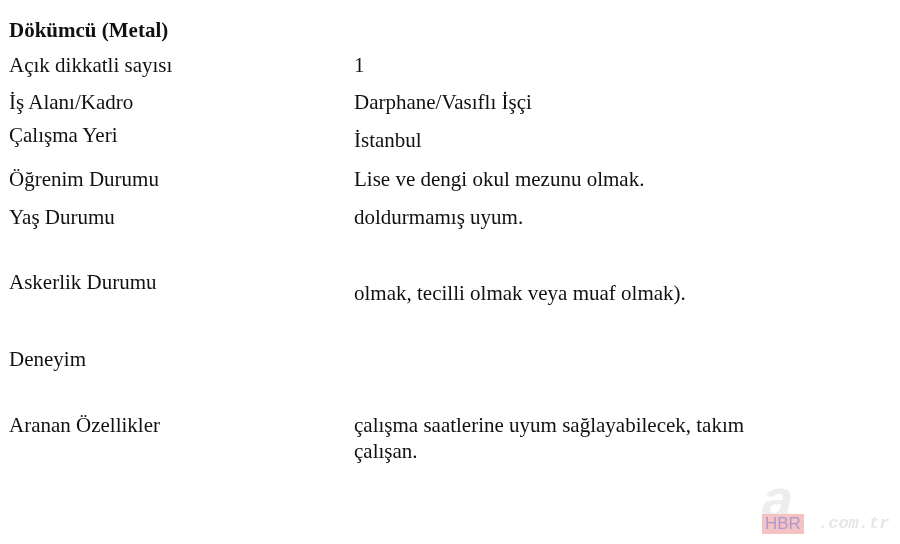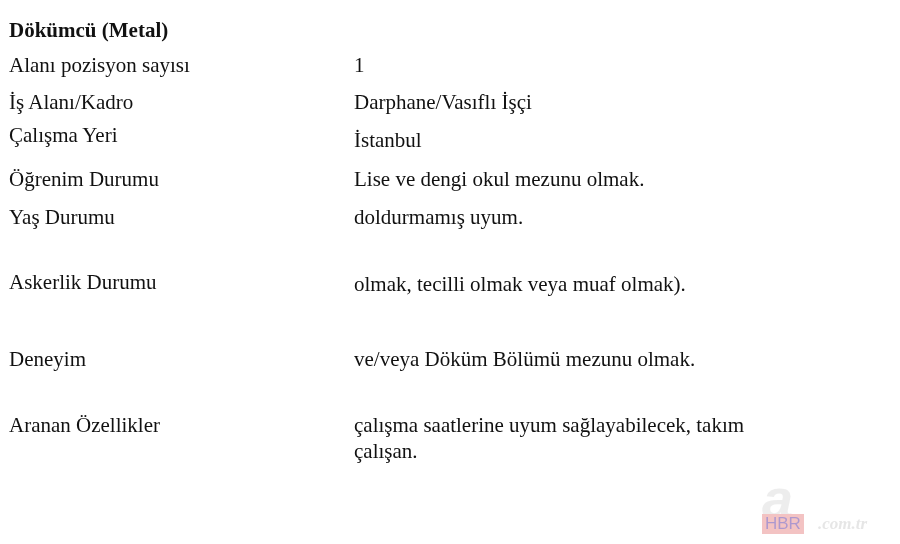--- a/index.html
+++ b/index.html
@@ -21,30 +21,30 @@
       font-family: "Liberation Sans", sans-serif; font-weight: bold; font-style: italic;
       font-size: 56px; line-height: 42px; color: #d9d9d9;
     }
     .wm-hbr {
       position: absolute; left: 10px; top: 36px; background: #e57b7b; color: #4c1d95;
       font-family: "Liberation Sans", sans-serif; font-weight: normal; font-size: 17px; line-height: 20px;
       padding: 0 3px;
     }
     .wm-dom {
       position: absolute; left: 66px; top: 36px; color: #c8c8c8;
-      font-family: Liberation Serif, serif; font-weight: bold; font-style: italic; font-size: 17px; line-height: 20px;
+      font-family: Liberation Mono, monospace; font-weight: bold; font-style: italic; font-size: 17px; line-height: 20px;
     }
   </style>
 </head>
 <body>
 
 <div>
   <div class="title">Dökümcü (Metal)</div>
 
-  <div class="label" style="top:52px">Alanı pozisyon sayısı</div>
+  <div class="label" style="top:52px">Açık dikkatli sayısı</div>
   <div class="value" style="top:52px">
     <span class="line">1</span>
   </div>
 
   <div class="label" style="top:89px">İş Alanı/Kadro</div>
   <div class="value" style="top:89px">
     <span class="line">Darphane/Vasıflı İşçi</span>
   </div>
 
   <div class="label" style="top:122px">Çalışma Yeri</div>
@@ -57,26 +57,25 @@
     <span class="line">Lise ve dengi okul mezunu olmak.</span>
   </div>
 
   <div class="label" style="top:204px">Yaş Durumu</div>
   <div class="value" style="top:204px">
     <span class="line">doldurmamış uyum.</span>
   </div>
 
   <div class="label" style="top:269px">Askerlik Durumu</div>
   <div class="value" style="top:269px">
-    <span class="line" style="margin-top:2px">olmak, tecilli olmak veya muaf olmak).</span>
+    <span class="line" style="margin-top:11px">olmak, tecilli olmak veya muaf olmak).</span>
   </div>
 
   <div class="label" style="top:346px">Deneyim</div>
   <div class="value" style="top:346px">
-    <span class="line">ve/veya Döküm Bölümü mezunu olmak.</span>
   </div>
 
   <div class="label" style="top:412px">Aranan Özellikler</div>
   <div class="value" style="top:412px">
     <span class="line">çalışma saatlerine uyum sağlayabilecek, takım</span>
     <span class="line">çalışan.</span>
   </div>
 </div>
 
 <div class="watermark">

